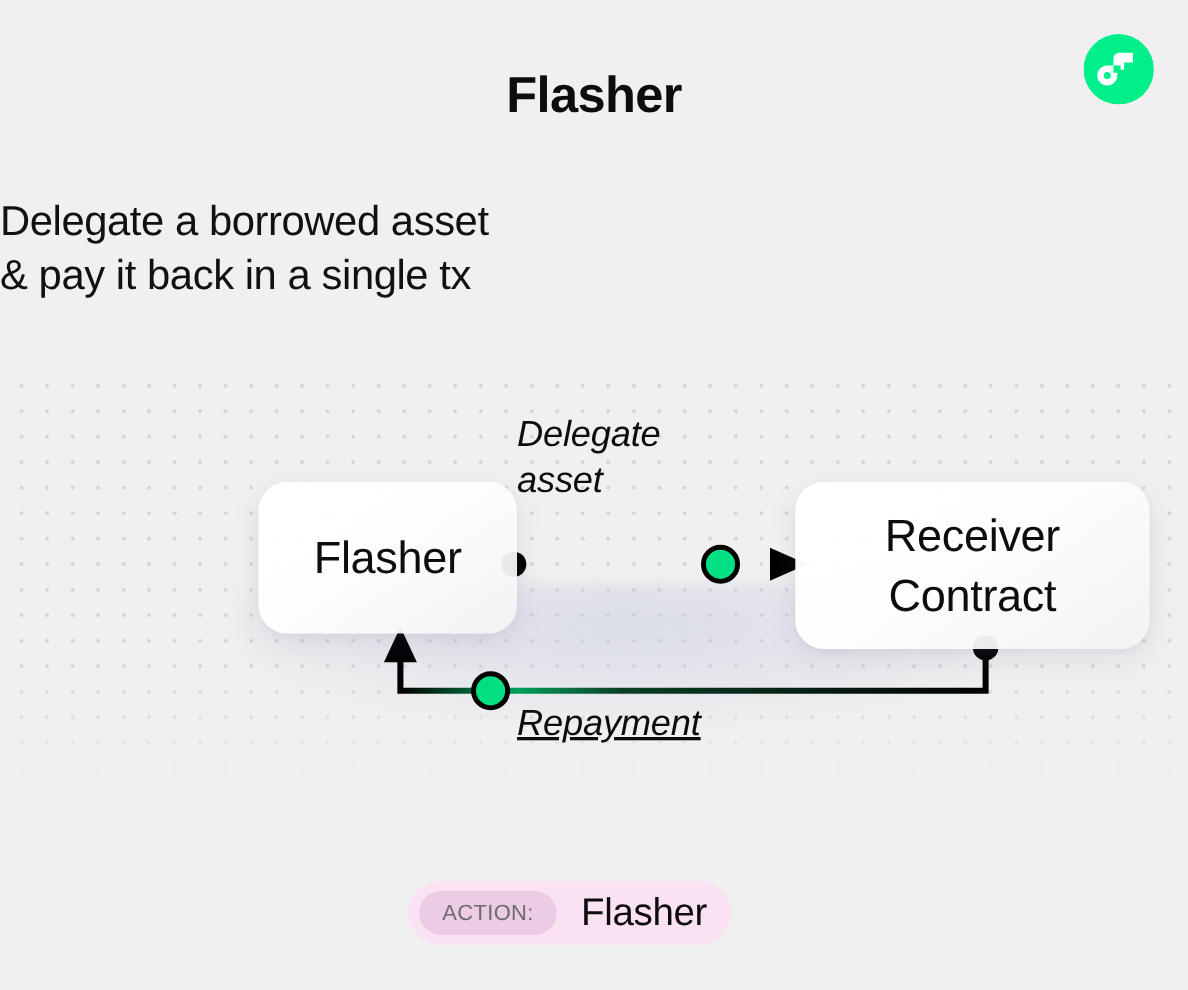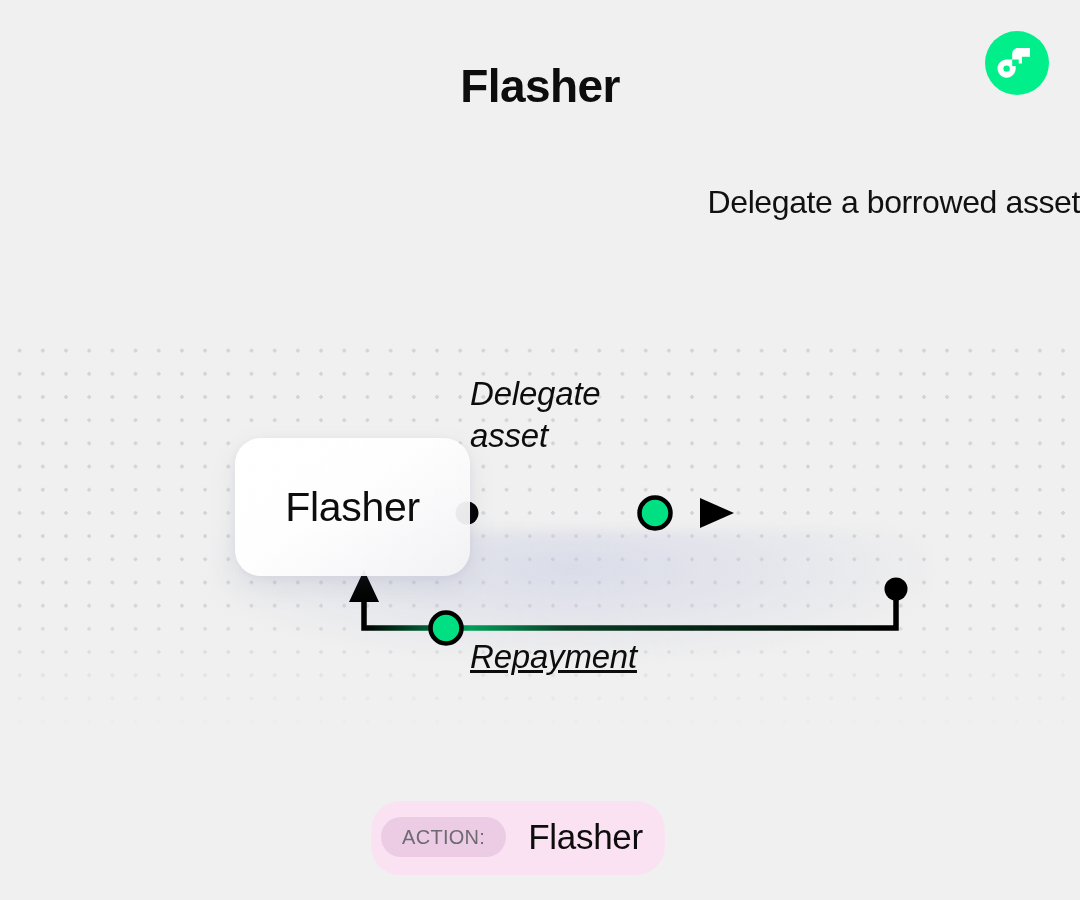--- a/index.html
+++ b/index.html
@@ -42,22 +42,22 @@
     font-size: 46px;
     font-weight: bold;
     letter-spacing: -0.6px;
     color: #0d0d0d;
   }
   .subtitle {
     position: absolute;
     top: 178px;
     left: 0;
     width: 1080px;
-    text-align: right;
-    font-size: 32px;
+    text-align: left;
+    font-size: 38px;
     font-weight: 400;
     line-height: 49px;
     letter-spacing: -0.4px;
     color: #111111;
   }
   .subtitle .l2 { display: block; }
 
   
   .diagram {
     position: absolute;
@@ -150,22 +150,22 @@
   }
   .edge-label .l2 { display: block; }
 
   
   .action-badge {
     position: absolute;
     left: 371px;
     top: 801px;
     height: 58px;
     display: flex;
-    align-items: flex-start;
-    padding: 16px 22px 0 10px;
+    align-items: center;
+    padding: 0 22px 0 10px;
     border-radius: 29px;
     background: #fbe2f3;
   }
   .action-chip {
     height: 40px;
     padding: 0 21px;
     border-radius: 20px;
     background: #ebcce4;
     display: flex;
     align-items: center;
@@ -192,20 +192,21 @@
       <path d="M45 17h-12.2c-3.1 0-5.6 2.5-5.6 5.6v5.9h-5.6c-5 0-9.1 4.1-9.1 9.1s4.1 9.1 9.1 9.1 9.1-4.1 9.1-9.1v-5.2h6.2v-6.6H45V17z" fill="#ffffff"></path>
       <rect x="27.2" y="28.5" width="6.5" height="6.6" fill="#00ef8b"></rect>
       <circle cx="21.6" cy="37.6" r="3.2" fill="#00ef8b"></circle>
     </svg>
   </div>
 
   <div class="page-title">Flasher</div>
 
   <div class="subtitle">
     <span>Delegate a borrowed asset</span>
+    <span class="l2">&amp; pay it back in a single tx</span>
   </div>
 
   <div class="diagram">
 
     <div class="dotgrid"></div>
     <div class="sheen"></div>
 
     <svg class="edges" viewBox="0 0 1080 420">
       <defs>
         <linearGradient id="gradDelegate" x1="0" y1="0" x2="1" y2="0">
@@ -234,20 +235,26 @@
         <polygon points="349,272 364,240 379,272" fill="#000000"></polygon>
         <circle cx="896" cy="259" r="11.5" fill="#000000"></circle>
         <circle cx="446" cy="298" r="15.5" fill="#00e083" stroke="#000000" stroke-width="4.5"></circle>
       </g>
     </svg>
 
     <div class="node-box" id="box-flasher">
       <span>Flasher</span>
     </div>
 
+    <div class="node-box" id="box-receiver">
+      <span>
+        <span>Receiver</span>
+        <span class="node-label-2line">Contract</span>
+      </span>
+    </div>
 
 
     <div class="edge-label" id="label-delegate">
       <span>Delegate</span>
       <span class="l2">asset</span>
     </div>
 
     <div class="edge-label" id="label-repayment">Repayment</div>
 
   </div>

